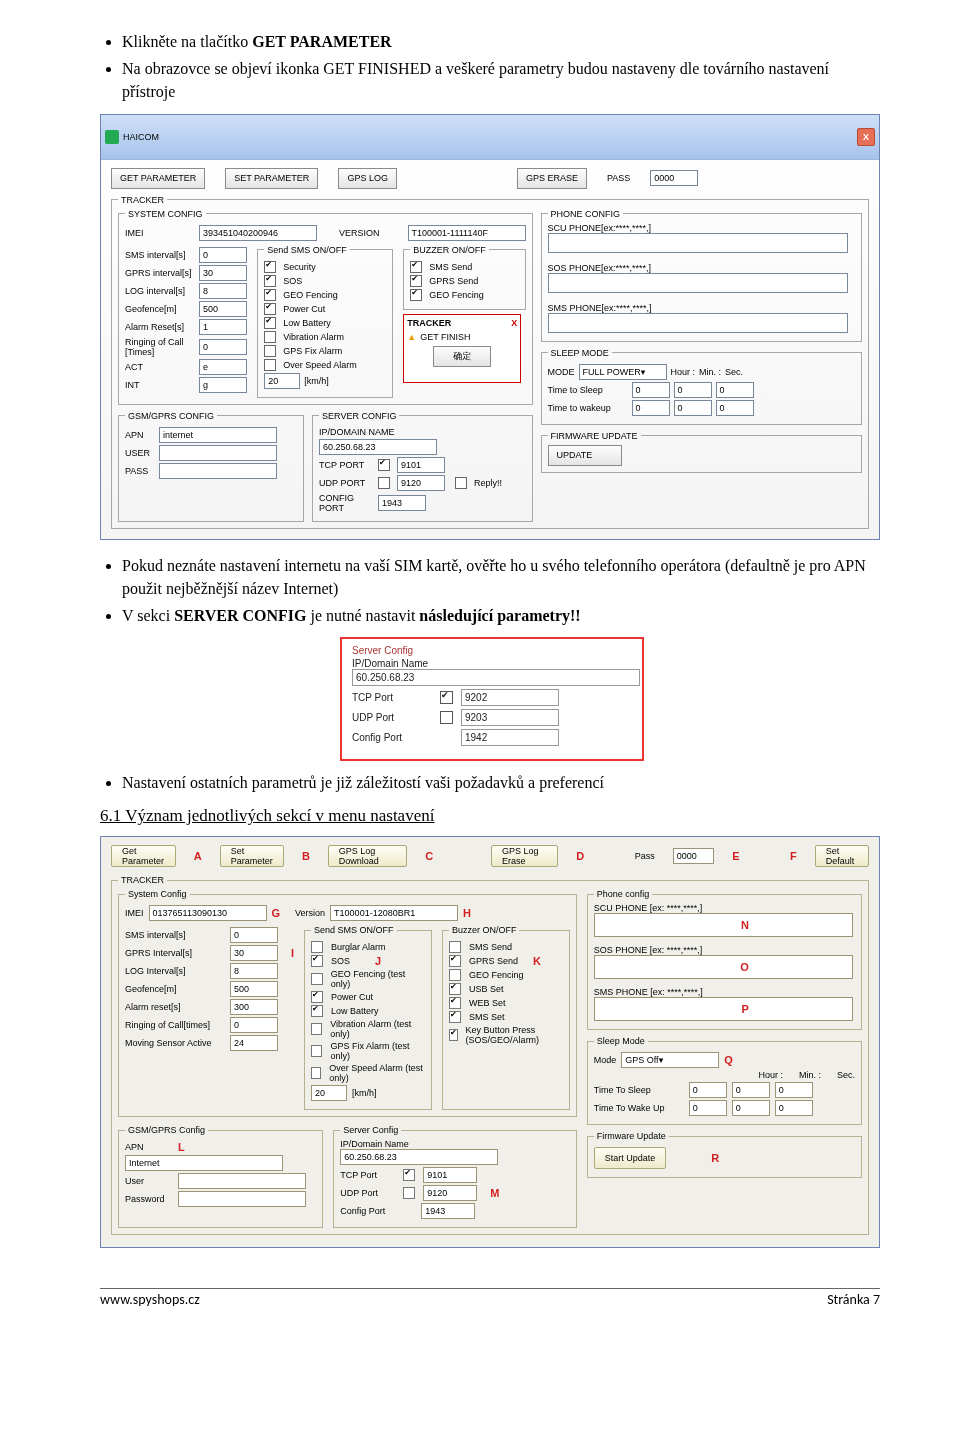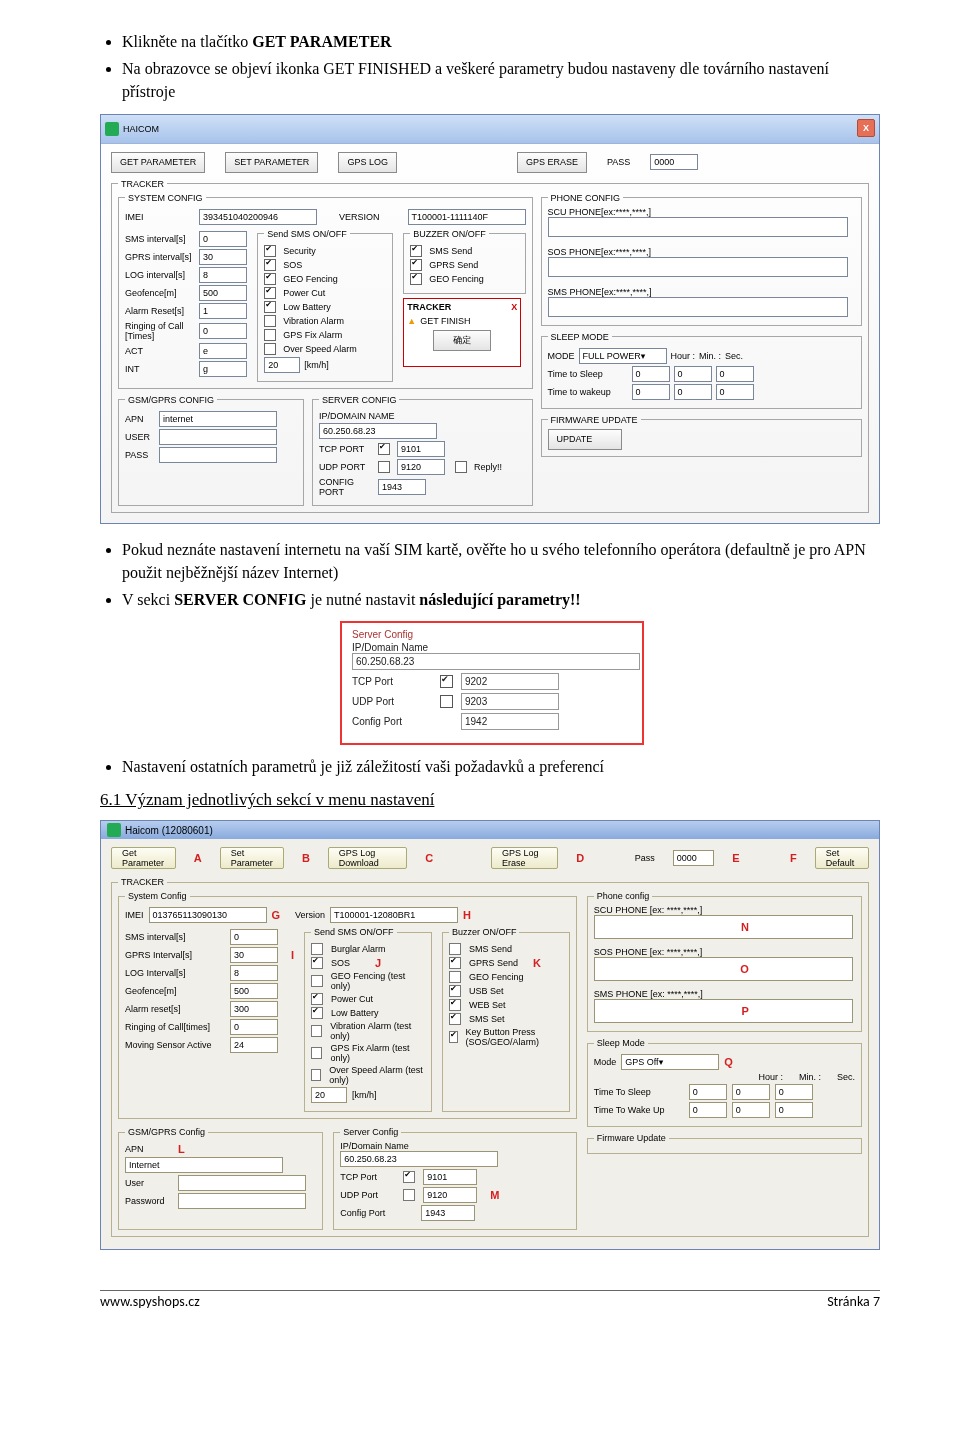--- a/index.html
+++ b/index.html
@@ -38,21 +38,22 @@
     background: linear-gradient(#fff,#f4f4f4);
     font-family: Tahoma, Arial, sans-serif;
     font-size: 9px;
     color: #000;
     margin-bottom: 14px;
   }
   .titlebar1 {
     height: 20px;
     background: linear-gradient(#cfe0f7,#a7c3eb);
     display: flex;
-    padding: 4px 4px;
+    align-items: center;
+    padding: 12px 4px;
     border-bottom: 1px solid #9fb4d8;
     justify-content: space-between;
   }
   .titlebar1 .tl { display:flex; align-items:center; gap:4px;}
   .titlebar1 .tl .ic { width:14px; height:14px; background:#2a5; border-radius:2px;}
   .closebtn { width:16px; height:16px; background:#e66f57; border:1px solid #b74a33; border-radius:2px; display:flex; align-items:center; justify-content:center;color:#fff; font-weight:bold; font-size:9px;}
   .wbody1 { padding: 8px 10px 10px 10px; }
   .btnrow { display:flex; gap:20px; align-items:center; margin-bottom:6px;}
   .btnxp { border:1px solid #8a8a8a; background:linear-gradient(#fdfdfd,#e4e4e4); padding:2px 8px; font-size:9px; height:15px; display:flex; align-items:center;}
   .inputxp { border:1px solid #7a869a; background:#fff; height:14px; font-size:9px; padding:0 3px; display:inline-flex; align-items:center; }
@@ -378,24 +379,20 @@
       </div>
   </div>
 
   <ul class="bullets">
     <li>Nastavení ostatních parametrů je již záležitostí vaši požadavků a preferencí</li>
   </ul>
 
   <div class="section-num">6.1 Význam jednotlivých sekcí v menu nastavení</div>
 
   <div class="shot3">
-    <div class="tb3">
-      <span style="width:14px;height:14px;background:#2a5;border-radius:2px;margin-right:4px;"></span>
-      <span>Haicom (12080601)</span>
-    </div>
     <div class="body3">
       <div class="row3top">
         <div class="btn3">Get Parameter</div>
           <span class="badge">A</span>
         <div class="btn3">Set Parameter</div>
           <span class="badge">B</span>
         <div class="btn3">GPS Log Download</div>
           <span class="badge">C</span>
         <div style="width:30px;"></div>
         <div class="btn3">GPS Log Erase</div>
@@ -609,20 +606,24 @@
                 </div>
               <div class="kv3">
                   <span style="width:90px;">Time To Wake Up</span>
                   <div class="inp3" style="width:30px;">0</div>
                   <div class="inp3" style="width:30px;">0</div>
                   <div class="inp3" style="width:30px;">0</div>
                 </div>
             </fieldset>
             <fieldset class="f3" style="margin-top:6px;">
               <legend>Firmware Update</legend>
+              <div class="kv3">
+                  <div class="btn3">Start Update</div>
+                  <span class="badge" style="margin-left:40px;">R</span>
+                </div>
             </fieldset>
           </div>
         </div>
       </fieldset>
     </div>
   </div>
 
   <div class="footer">
     <span>www.spyshops.cz</span>
     <span>Stránka 7</span>

